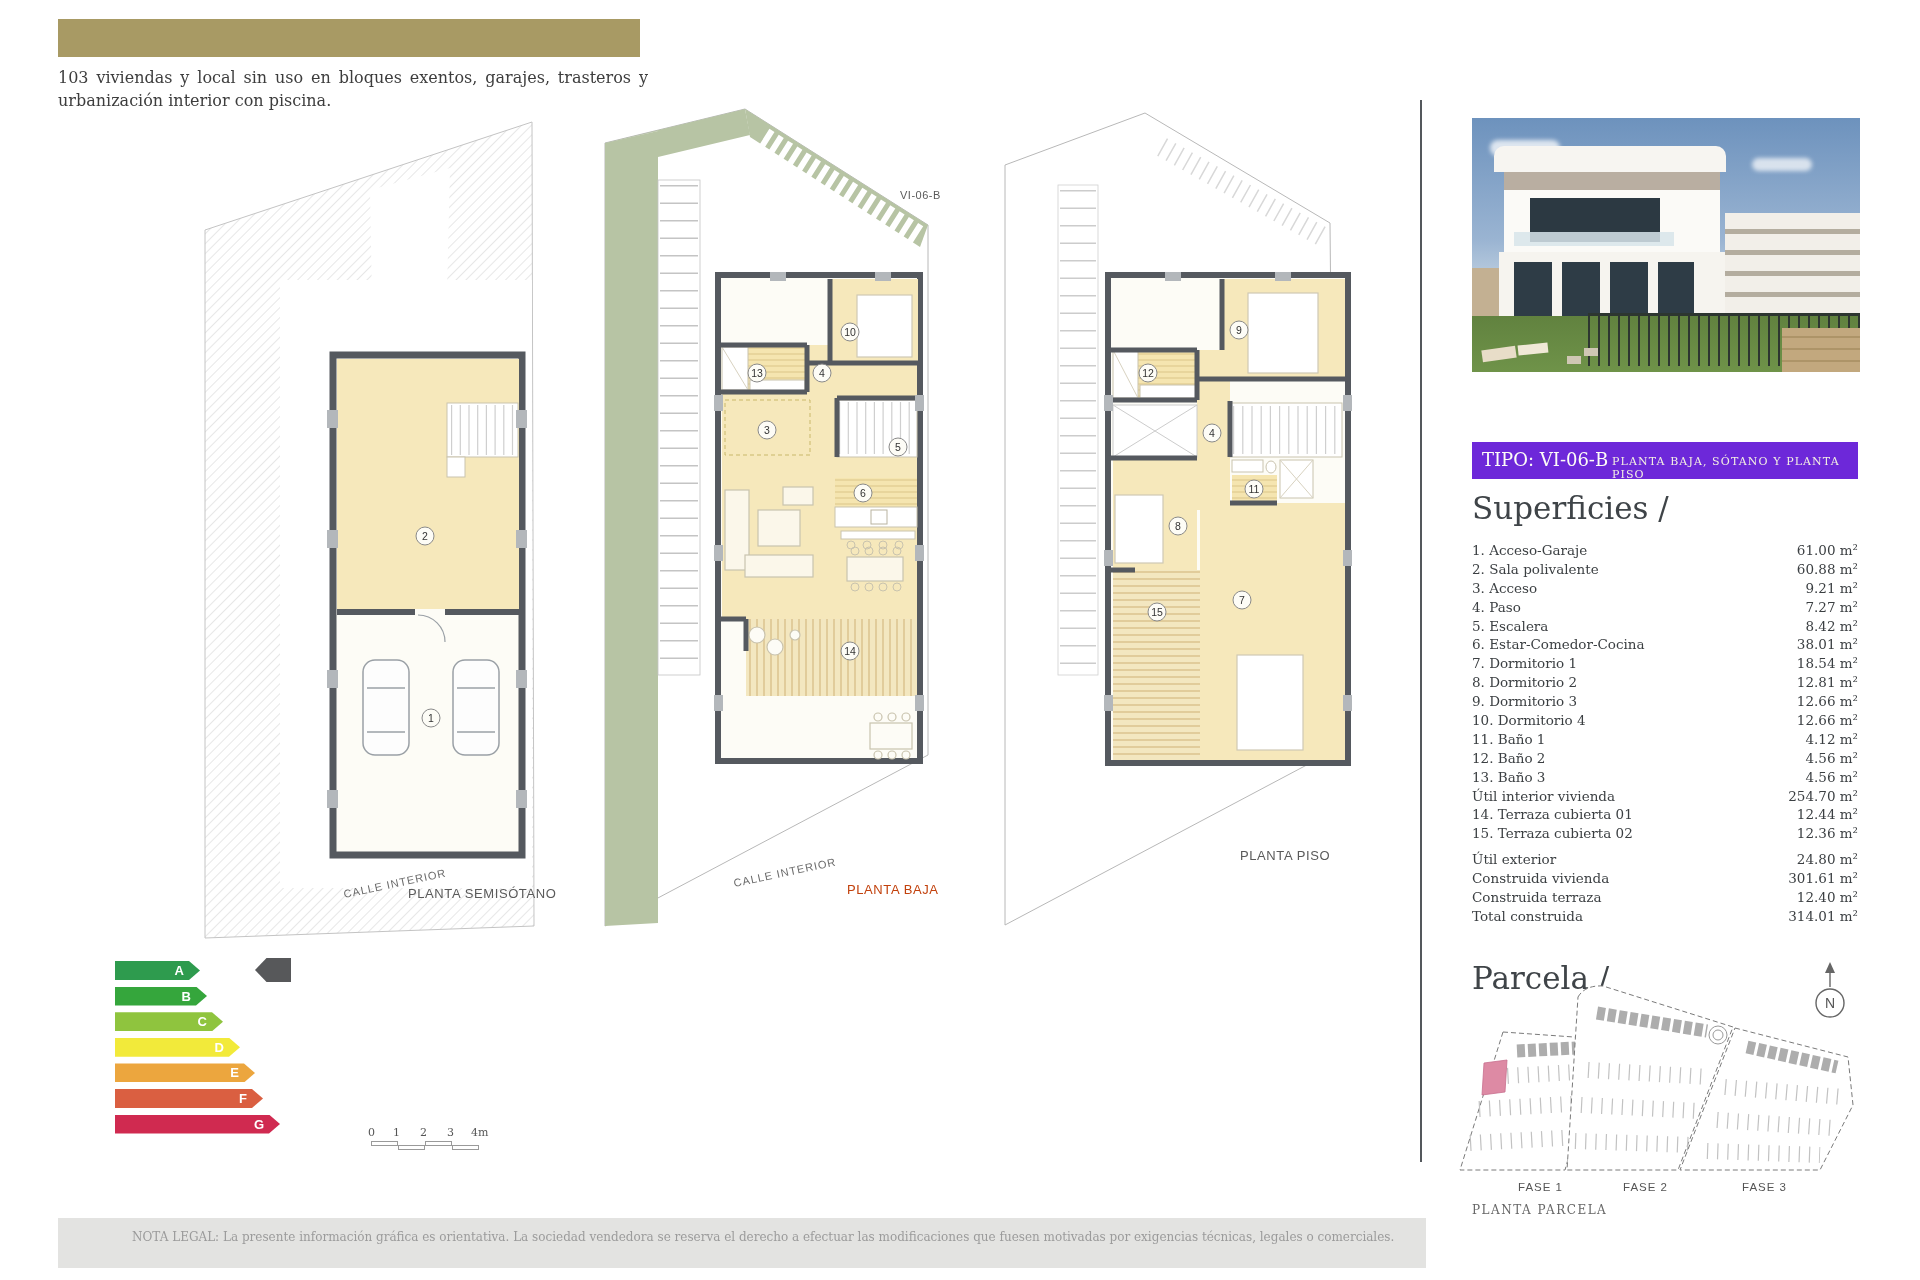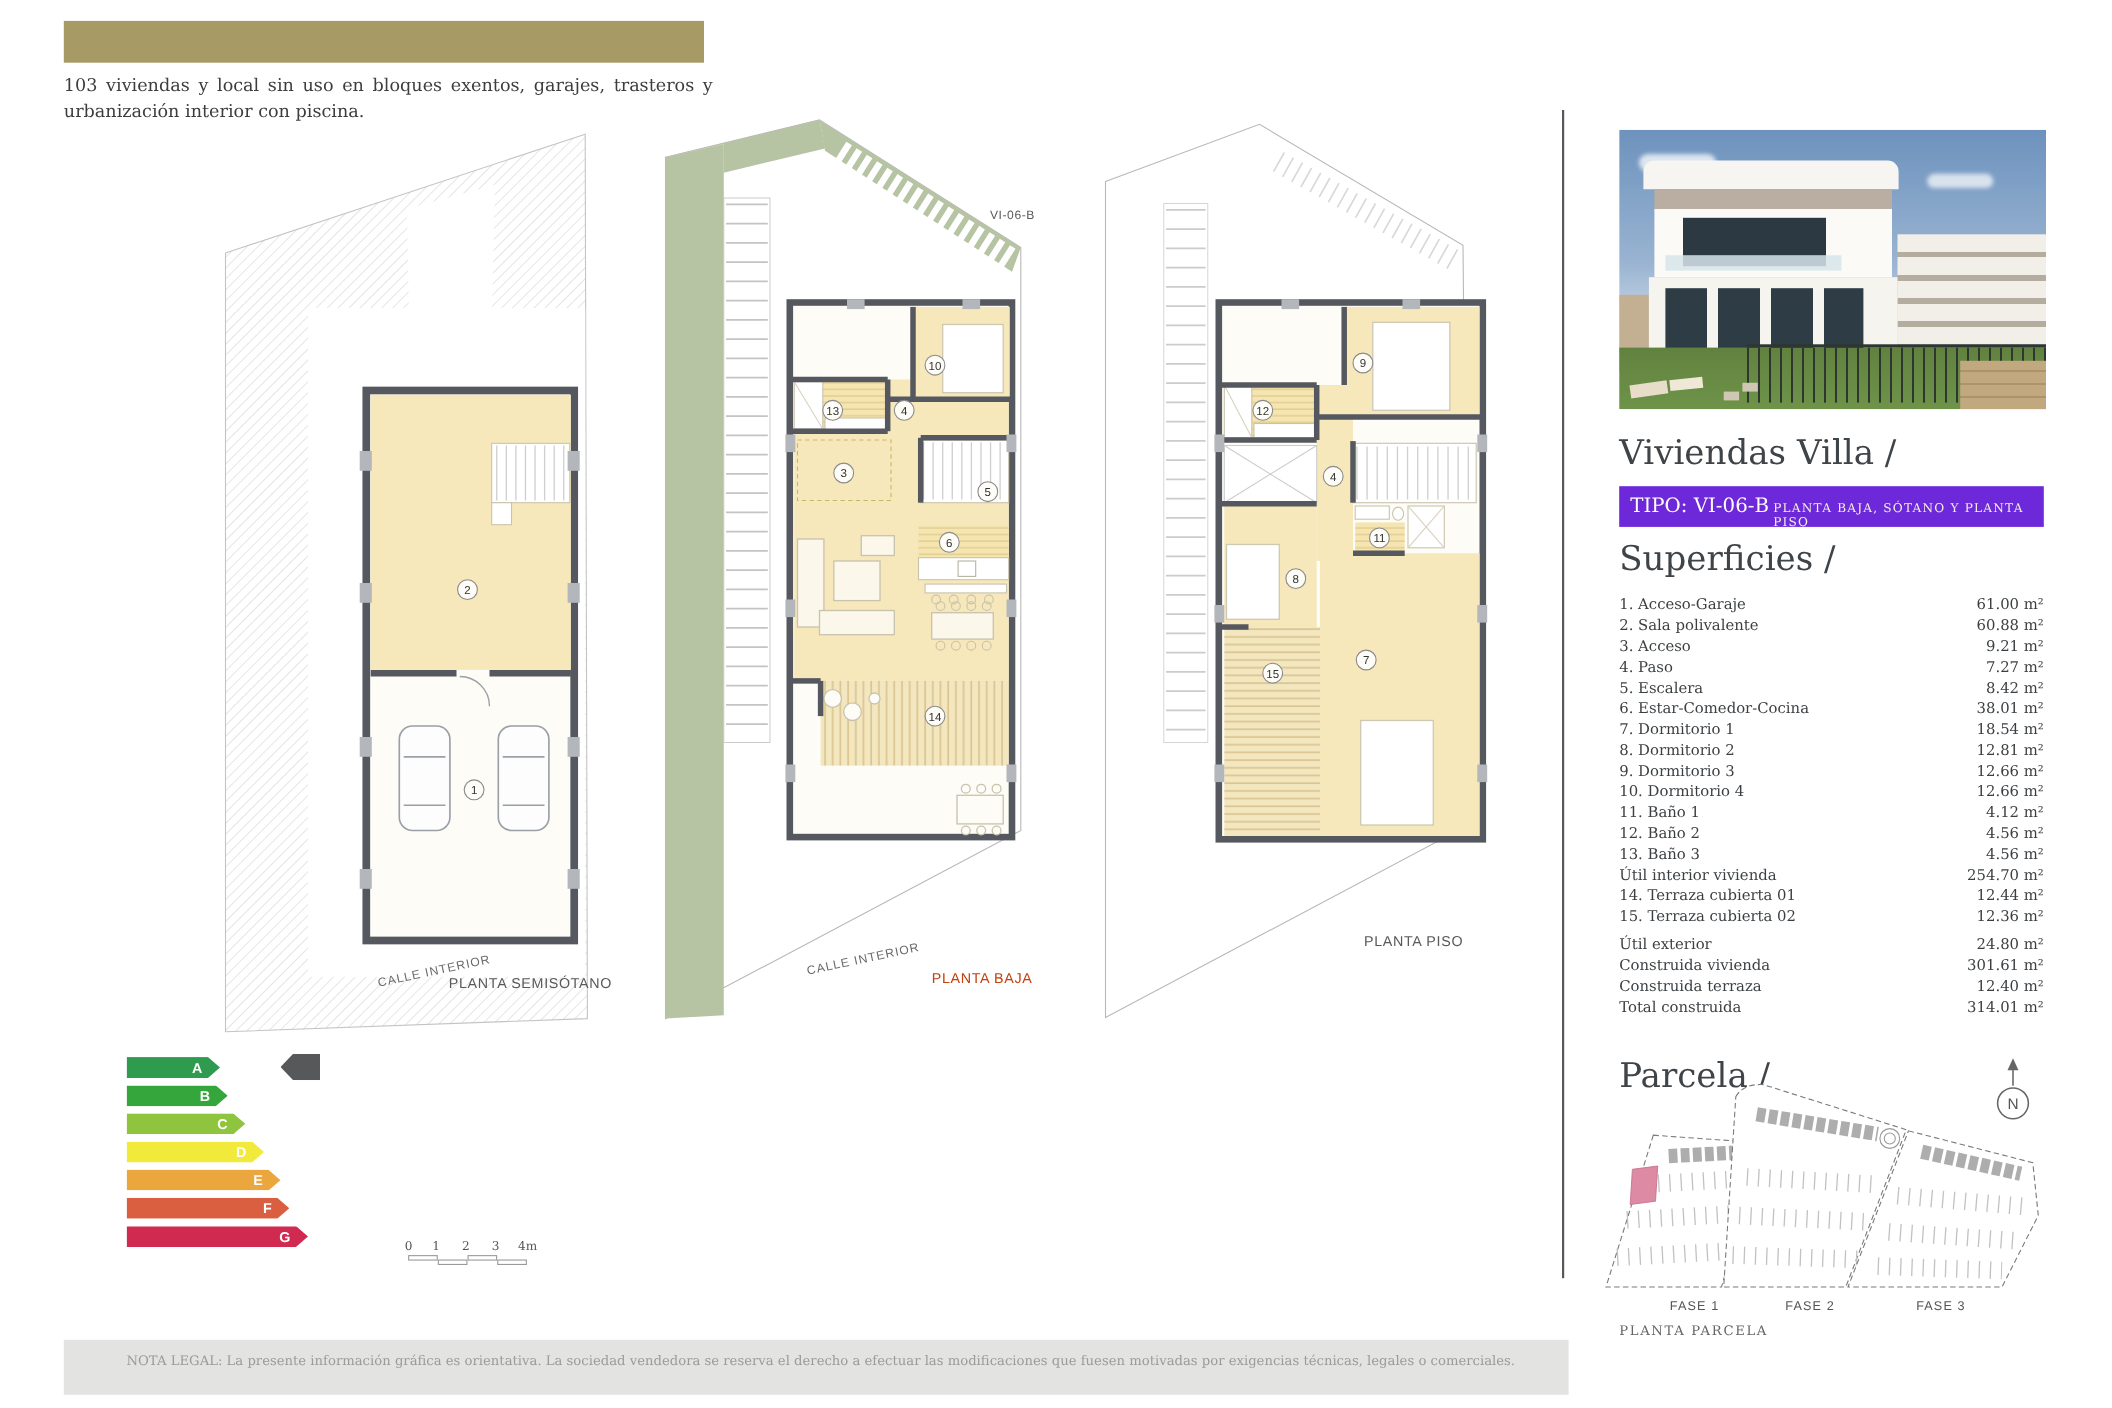--- a/index.html
+++ b/index.html
@@ -20,21 +20,21 @@
   #tipobar{left:1472px;top:442px;width:386px;height:37px;background:#6d28d9;}
   #tipobar .tipo{position:absolute;left:10px;top:7px;font-size:18px;color:#fdfcf7;}
   #tipobar .tiposub{position:absolute;left:140px;top:13px;font-size:11px;letter-spacing:1.1px;color:#f3efe2;}
   #suplist{left:1472px;top:541px;width:386px;font-size:13.5px;color:#3b3f42;}
   .srow{display:flex;justify-content:space-between;height:18.9px;line-height:18.9px;}
   #suptotals{margin-top:7px;}
   
   #note{left:1093px;top:942px;width:325px;font-size:19px;line-height:1.36;color:#3f4347;text-align:justify;}
   
   #legalbar{left:58px;top:1218px;width:1368px;height:50px;background:#e3e3e1;}
-  #legalbar div{padding:12px 0 0 57px;font-size:12px;color:#9b9b9b;}
+  #legalbar div{padding:12px 0 0 74px;font-size:12px;color:#9b9b9b;}
   
   #energy{left:115px;top:961px;width:310px;height:190px;}
   .ebar{position:relative;height:19px;margin-bottom:6.6px;color:#fff;font-weight:bold;
         font-family:"Liberation Sans",sans-serif;font-size:13px;text-align:right;line-height:19px;
         clip-path:polygon(0 0, calc(100% - 11px) 0, 100% 50%, calc(100% - 11px) 100%, 0 100%);padding-right:16px;box-sizing:border-box;}
   .g0{background:#2e9b4e;} .g1{background:#35a63c;} .g2{background:#8fc43e;}
   .g3{background:#f2ea3a;} .g4{background:#eca63e;} .g5{background:#da5f41;} .g6{background:#d02a50;}
   #epointer{position:absolute;left:140px;top:-3px;width:36px;height:24px;background:#57585a;
         clip-path:polygon(0 50%, 32% 0, 100% 0, 100% 100%, 32% 100%);}
   
@@ -363,21 +363,20 @@
     <div class="abs" style="left:42px;top:144px;width:180px;height:62px;background:repeating-linear-gradient(90deg,#2e3c46 0 38px,#f6f4ef 38px 48px)"></div>
     <div class="abs" style="left:0;bottom:0;width:100%;height:56px;background:linear-gradient(#61823f,#6f9349)"></div>
     <div class="abs" style="right:0;bottom:6px;width:272px;height:50px;border-top:3px solid #2d3630;background:repeating-linear-gradient(90deg,#2d3630 0 2px,rgba(0,0,0,0) 2px 10px)"></div>
     <div class="abs" style="right:0;bottom:0;width:78px;height:44px;background:repeating-linear-gradient(0deg,#c2a87e 0 10px,#ad9468 10px 12px)"></div>
     <div class="abs" style="left:10px;bottom:12px;width:34px;height:12px;background:#e8ddc8;transform:rotate(-8deg)"></div>
     <div class="abs" style="left:46px;bottom:18px;width:30px;height:10px;background:#f0e8d6;transform:rotate(-6deg)"></div>
     <div class="abs" style="left:95px;bottom:8px;width:14px;height:8px;background:#cfc7b4"></div>
     <div class="abs" style="left:112px;bottom:16px;width:14px;height:8px;background:#cfc7b4"></div>
   </div>
 
-  <div class="abs panel-title" style="top:394px">Viviendas Villa /</div>
 
   <div class="abs" id="tipobar">
     <span class="tipo">TIPO: VI-06-B</span>
     <span class="tiposub">PLANTA BAJA, SÓTANO Y PLANTA PISO</span>
   </div>
 
   <div class="abs panel-title" style="top:490px">Superficies /</div>
 
   <div class="abs" id="suplist">
     <div class="srow">

